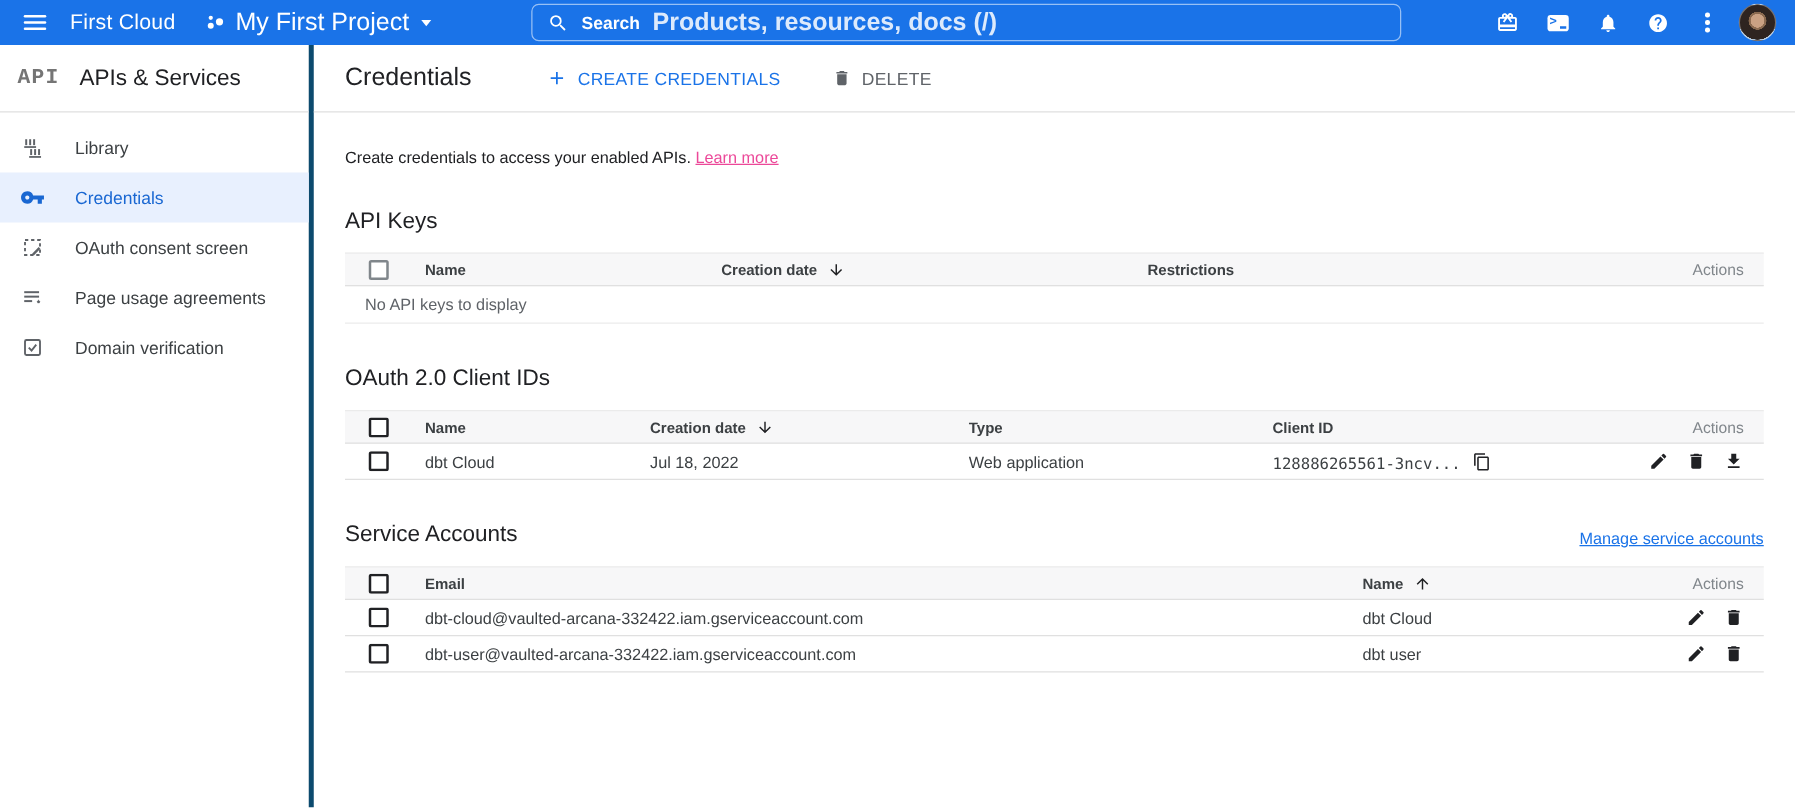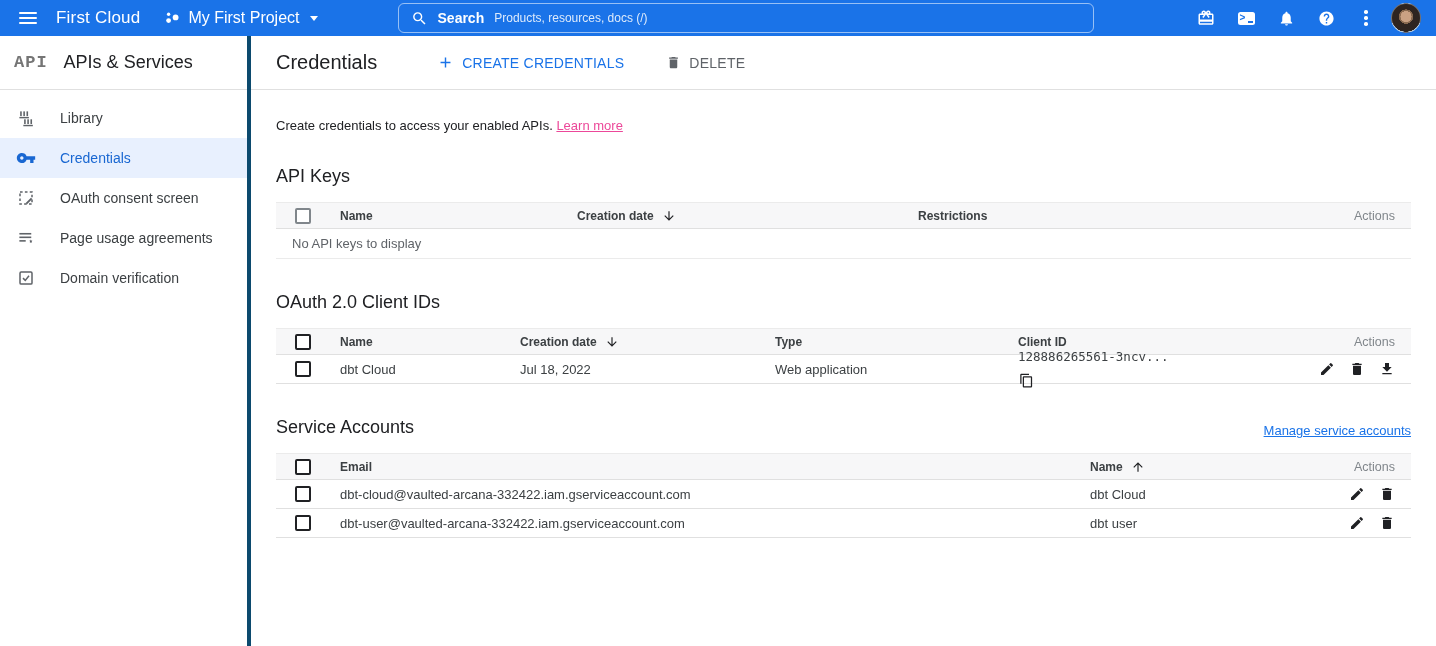--- a/index.html
+++ b/index.html
@@ -4,26 +4,26 @@
 <style>
   * { margin:0; padding:0; box-sizing:border-box; }
   html,body { width:1436px; height:646px; overflow:hidden; background:#fff;
     font-family:"Liberation Sans", sans-serif; color:#3c4043; }
 
   
   .topbar { height:36px; background:#1a73e8; display:flex; align-items:center; padding:0 10px 0 8px; }
   .hamburger { width:40px; height:36px; display:flex; flex-direction:column; justify-content:center; align-items:center; gap:3px; cursor:pointer; }
   .hamburger i { display:block; width:18px; height:2px; background:#fff; border-radius:1px; }
   .gc-logo { color:#fff; font-size:17px; font-weight:500; letter-spacing:.2px; margin-left:8px; white-space:nowrap; }
-  .project-sel { display:flex; align-items:center; gap:7px; margin-left:24px; color:#fff; font-size:16px; cursor:pointer; white-space:nowrap; }
+  .project-sel { display:flex; align-items:center; gap:7px; margin-left:24px; color:#fff; font-size:20px; cursor:pointer; white-space:nowrap; }
   .caret { width:0; height:0; border-left:4.5px solid transparent; border-right:4.5px solid transparent; border-top:5px solid #fff; margin-left:3px; }
   .searchbar { margin-left:80px; flex:0 0 696px; height:30px; border:1px solid rgba(255,255,255,.55); border-radius:6px;
     display:flex; align-items:center; padding:0 12px; gap:10px; color:#fff; cursor:text; }
   .searchbar .s-label { font-size:14px; font-weight:700; }
-  .searchbar .s-ph { font-size:12px; color:rgba(255,255,255,.85); font-weight:400; }
+  .searchbar .s-ph { font-size:20px; color:rgba(255,255,255,.85); font-weight:700; }
   .topbar-right { margin-left:auto; display:flex; align-items:center; }
   .tb-btn { width:40px; height:36px; display:flex; align-items:center; justify-content:center; cursor:pointer; }
   .shell-box { width:17px; height:13px; background:#fff; border-radius:2.5px; position:relative; }
   .shell-box .gt { position:absolute; left:2px; top:0px; color:#1a73e8; font-size:10px; font-weight:700; }
   .shell-box .us { position:absolute; right:2px; bottom:2px; width:5px; height:2px; background:#1a73e8; }
   .dots3 { display:flex; flex-direction:column; gap:2.5px; }
   .dots3 i { width:3.5px; height:3.5px; border-radius:50%; background:#fff; }
   .avatar { width:30px; height:30px; border-radius:50%;
     background: radial-gradient(circle at 50% 45%, #caa183 0 26%, #8a6a50 27% 34%, #2e2420 35% 72%, #9db8d2 73% 100%);
     border:1px solid rgba(255,255,255,.35); cursor:pointer; }
@@ -64,21 +64,21 @@
   .cols-oauth   { grid-template-columns:64px 180px 255px 243px 1fr 112px; }
   .cols-sa      { grid-template-columns:64px 750px 1fr 95px; }
   .cell { overflow:hidden; white-space:nowrap; }
   .cell.actions { text-align:right; padding-right:16px; }
   .thead .cell.actions { color:#80868b; font-weight:400; font-size:12.5px; }
   .cell.cb-cell { padding-left:19px; }
   .cell.sorted { display:flex; align-items:center; gap:8px; }
   .empty-row { height:30px; display:flex; align-items:center; font-size:13px; color:#5f6368; padding-left:16px; border-bottom:1px solid #ebebeb; }
   .checkbox { width:16px; height:16px; border:2px solid #202124; border-radius:2px; background:#fff; cursor:pointer; }
   .checkbox.gray { border-color:#80868b; }
-  .mono { font-family:"DejaVu Sans Mono", monospace; font-size:12.5px; color:#3c4043; display:flex; align-items:flex-start; gap:8px;flex-direction:column; }
+  .mono { font-family:"DejaVu Sans Mono", monospace; font-size:12.5px; color:#3c4043; display:flex; align-items:flex-end; gap:8px; }
   .action-icons { display:flex; justify-content:flex-end; gap:13px; padding-right:16px; }
   .aicon { width:17px; height:17px; display:flex; align-items:center; justify-content:center; cursor:pointer; }
   svg { display:block; }
 </style>
 </head>
 <body>
 
 <header class="topbar">
   <div class="hamburger">
       <i></i>

